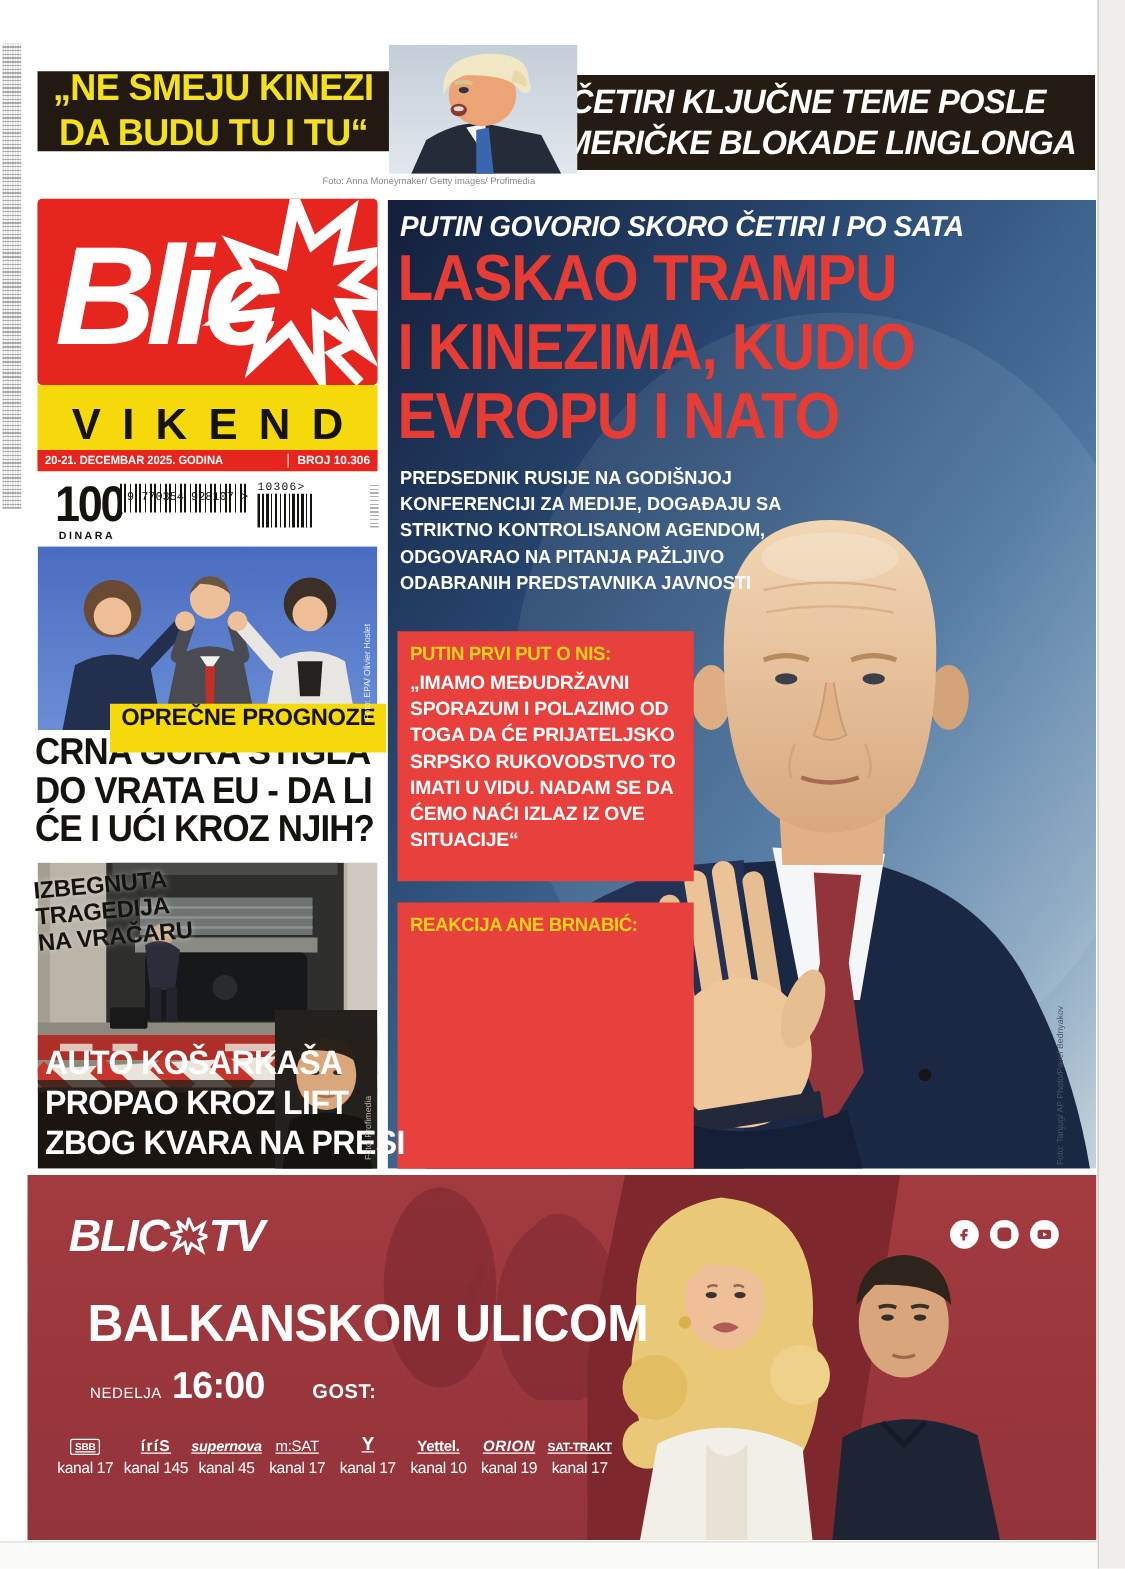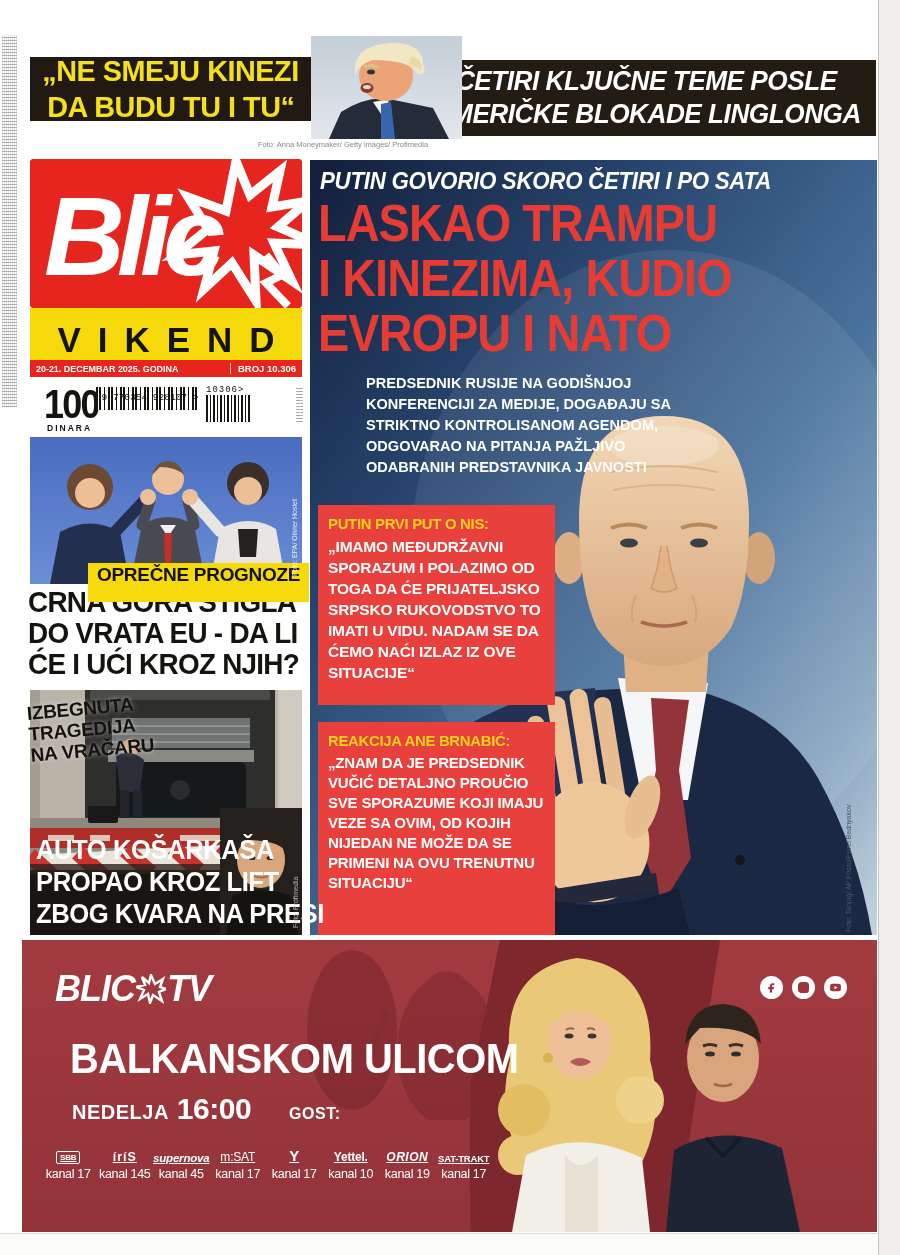--- a/index.html
+++ b/index.html
@@ -47,21 +47,21 @@
   .bars2{left:206px;top:395px;width:46px;height:27px;
     background:repeating-linear-gradient(90deg,#15130e 0 2px,#fff 2px 4px,#15130e 4px 5px,#fff 5px 7px);}
   .issn-strip{left:296px;top:388px;width:7px;height:34px;
     background:repeating-linear-gradient(0deg,#777 0 1px,transparent 1px 3px);opacity:.6;}
 
   
   .main-photo{left:310px;top:160px;width:567px;height:775px;overflow:hidden;}
   .kicker{left:320px;top:168px;color:#fff;font-style:italic;font-weight:800;font-size:23px;letter-spacing:-.3px;white-space:nowrap;z-index:3;transform:scaleX(.97);transform-origin:0 0;}
   .headline{left:318px;top:196px;z-index:3;transform:scaleX(.9);transform-origin:0 0;}
   .headline .h-line{color:#e63c34;font-weight:800;font-size:52px;line-height:55px;letter-spacing:-1px;white-space:nowrap;}
-  .deck{left:320px;top:372px;z-index:3;margin-left:46px;}
+  .deck{left:320px;top:372px;z-index:3;}
   .deck .deck-line{color:#fff;font-weight:700;font-size:15px;line-height:21px;white-space:nowrap;transform:scaleX(.97);transform-origin:0 0;}
   .qbox{background:#e8403c;z-index:3;box-sizing:border-box;padding:9px 10px;}
   .qbox1{left:318px;top:505px;width:237px;height:200px;}
   .qbox2{left:318px;top:722px;width:237px;height:213px;}
   .q-title{color:#ffd21c;font-weight:800;font-size:15.5px;line-height:20px;letter-spacing:-.3px;transform:scaleX(.96);transform-origin:0 0;white-space:nowrap;}
   .q-text{color:#fff;font-weight:800;font-size:15.5px;line-height:21px;letter-spacing:-.2px;margin-top:2px;}
   .qbox2 .q-text{font-size:15px;line-height:20px;}
   .caption-v{writing-mode:vertical-rl;transform:rotate(180deg);font-size:7px;white-space:nowrap;z-index:4;}
   .main-caption{left:845px;top:742px;height:190px;color:#46566a;}
 
@@ -83,21 +83,21 @@
   .tv-banner .hosts{position:absolute;left:448px;top:0;width:407px;height:292px;}
   .tv-banner .collage{position:absolute;left:260px;top:0;width:220px;height:180px;opacity:.28;}
   .tv-logo{position:absolute;left:33px;top:28px;display:flex;align-items:center;color:#fff;z-index:2;}
   .tv-logo .t1,.tv-logo .t2{font-style:italic;font-weight:800;font-size:36px;letter-spacing:-1px;}
   .tv-logo .star{width:30px;height:30px;margin:0 1px;}
   .socials{position:absolute;left:738px;top:36px;display:flex;gap:9px;z-index:2;}
   .soc{width:23px;height:23px;border-radius:50%;background:#fff;display:flex;align-items:center;justify-content:center;}
   .soc svg{width:13px;height:13px;fill:#9c383d;stroke:#9c383d;}
   .show-title{position:absolute;left:48px;top:95px;color:#fff;font-weight:800;font-size:42px;letter-spacing:-.5px;white-space:nowrap;transform:scaleX(.95);transform-origin:0 0;z-index:2;}
   .schedule{position:absolute;left:50px;top:152px;display:flex;align-items:baseline;color:#fff;z-index:2;white-space:nowrap;}
-  .sch-day{font-weight:700;font-size:20px;letter-spacing:.5px;}
+  .sch-day{font-weight:400;font-size:12px;letter-spacing:.5px;}
   .sch-time{font-weight:800;font-size:30px;margin-left:8px;letter-spacing:-.5px;}
   .sch-gost{font-weight:600;font-size:16px;margin-left:38px;letter-spacing:.5px;}
   .sch-guest{font-weight:800;font-size:27px;margin-left:8px;letter-spacing:-.5px;}
   .channels{position:absolute;left:18px;top:208px;width:452px;display:flex;z-index:2;}
   .ch{flex:1;text-align:center;color:#fff;}
   .ch-name{font-weight:700;font-size:10.5px;height:16px;display:flex;align-items:flex-end;justify-content:center;white-space:nowrap;letter-spacing:-.2px;text-decoration:underline;}
   .ch-num{font-size:12.5px;font-weight:400;margin-top:3px;white-space:nowrap;letter-spacing:-.3px;}
   .ch:nth-child(1) .ch-name span{border:1px solid #fff;border-radius:2px;padding:0 3px;font-size:8px;line-height:11px;}
   .ch:nth-child(2) .ch-name{font-size:12.5px;letter-spacing:1px;}
   .ch:nth-child(3) .ch-name{font-style:italic;font-size:11.5px;}
@@ -227,21 +227,20 @@
   <div class="deck-line">STRIKTNO KONTROLISANOM AGENDOM,</div>
   <div class="deck-line">ODGOVARAO NA PITANJA PAŽLJIVO</div>
   <div class="deck-line">ODABRANIH PREDSTAVNIKA JAVNOSTI</div>
 </div>
 <div class="abs qbox qbox1">
   <div class="q-title">PUTIN PRVI PUT O NIS:</div>
   <div class="q-text">„IMAMO MEĐUDRŽAVNI SPORAZUM I POLAZIMO OD TOGA DA ĆE PRIJATELJSKO SRPSKO RUKOVODSTVO TO IMATI U VIDU. NADAM SE DA ĆEMO NAĆI IZLAZ IZ OVE SITUACIJE“</div>
 </div>
 <div class="abs qbox qbox2">
   <div class="q-title">REAKCIJA ANE BRNABIĆ:</div>
-  <div class="q-text">„ZNAM DA JE PREDSEDNIK VUČIĆ DETALJNO PROUČIO SVE SPORAZUME KOJI IMAJU VEZE SA OVIM, OD KOJIH NIJEDAN NE MOŽE DA SE PRIMENI NA OVU TRENUTNU SITUACIJU“</div>
 </div>
 <div class="abs caption-v main-caption">Foto: Tanjug/ AP Photo/Pavel Bednyakov</div>
 
 <div class="abs eu-photo">
   <svg width="272" height="147" viewBox="0 0 272 147">
     <defs>
         <linearGradient id="ebg" x1="0" y1="0" x2="0" y2="1">
       <stop offset="0" stop-color="#4a6cc0"></stop>
           <stop offset="1" stop-color="#6b8ed6"></stop>
         </linearGradient>

